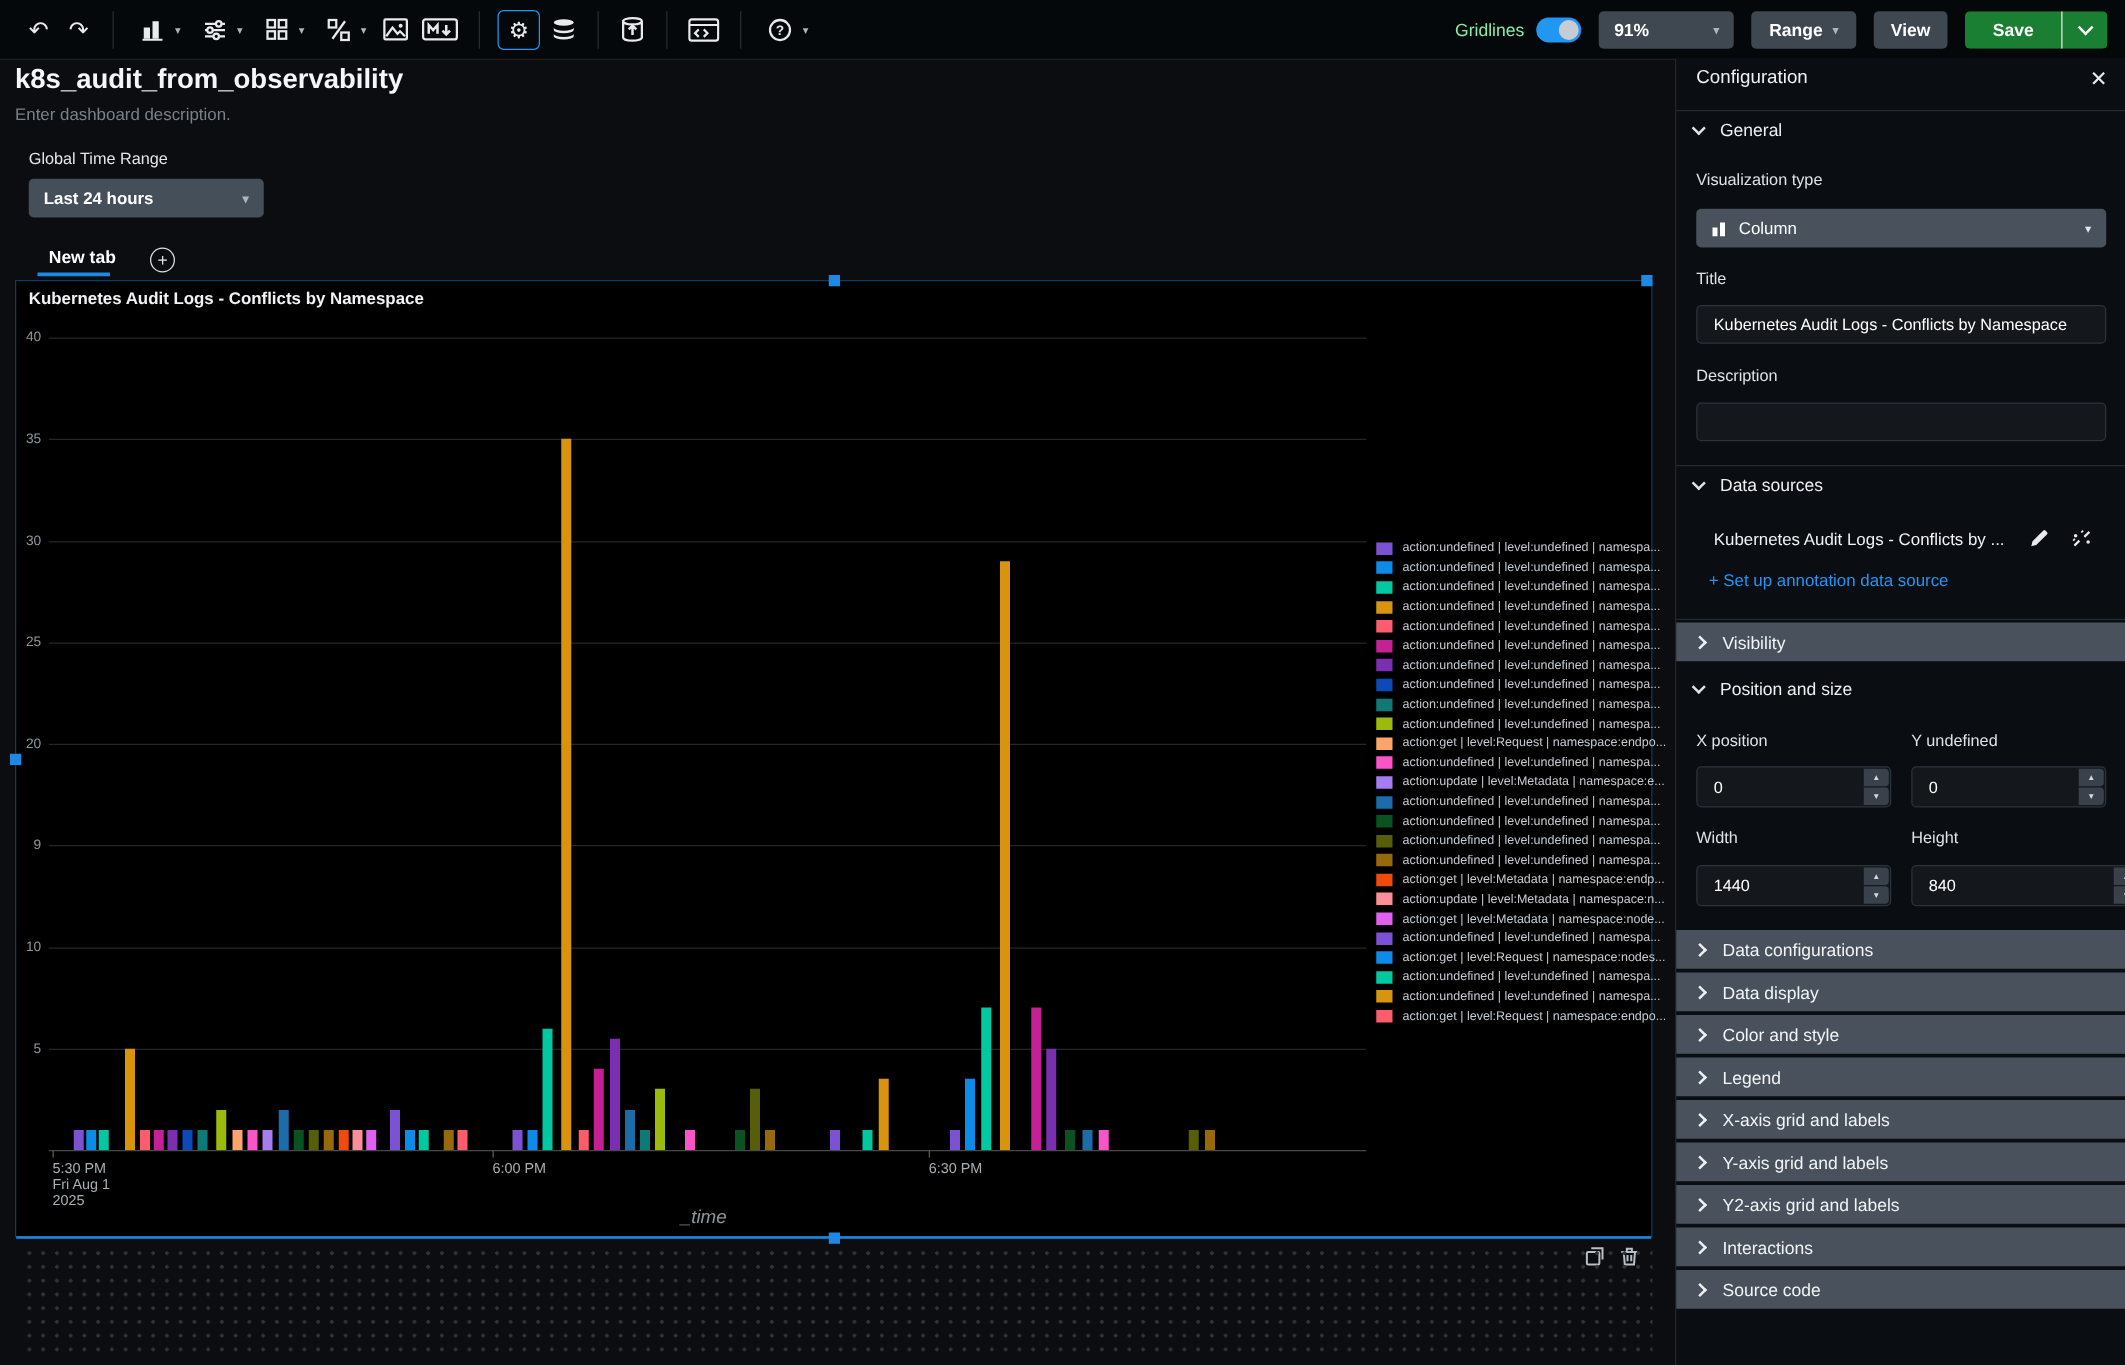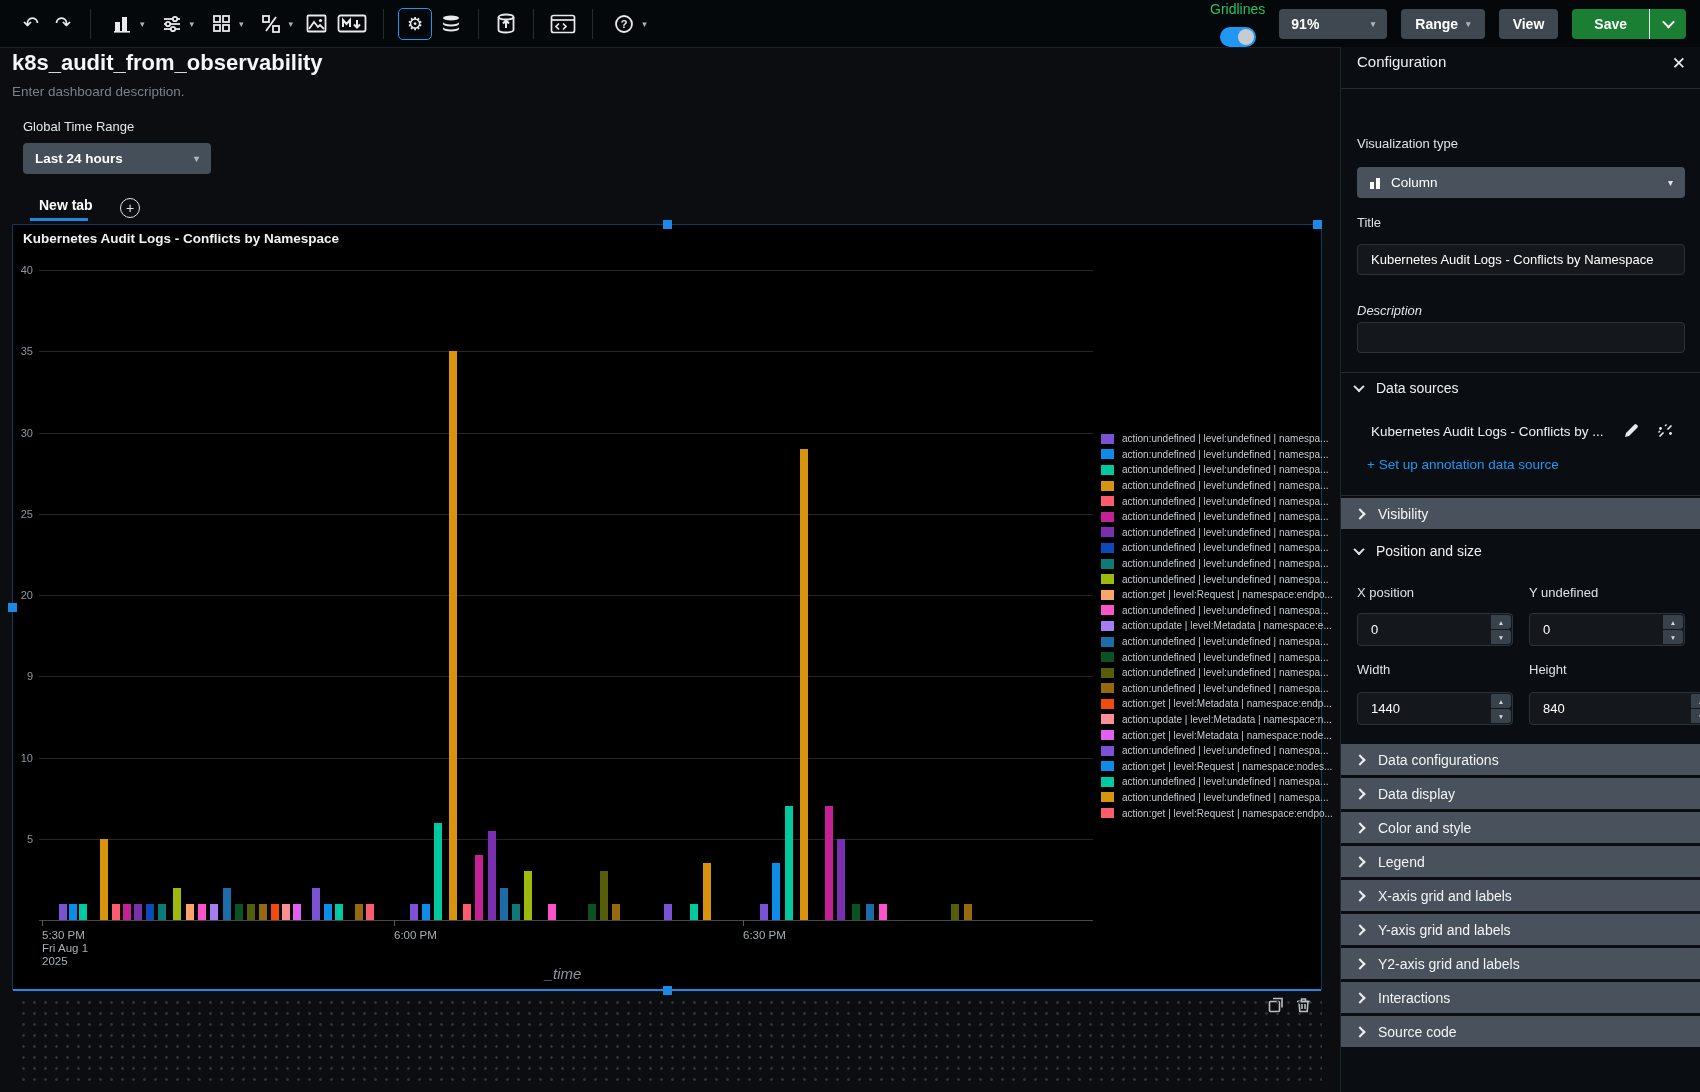--- a/index.html
+++ b/index.html
@@ -13,21 +13,21 @@
   .tb-left{display:flex;align-items:center;padding-left:18px;gap:6px;}
   .tb-ico{width:26px;height:30px;display:flex;align-items:center;justify-content:center;
           color:#e8eaed;font-size:19px;cursor:pointer;}
   .tb-ico svg{display:block;}
   .caret{font-size:9px;color:#aeb4ba;margin-left:1px;}
   .tb-group{display:flex;align-items:center;gap:4px;margin:0 4px;}
   .tb-div{width:1px;height:30px;background:#242b32;margin:0 8px;}
   .gear-box{border:1.5px solid #2196f3;border-radius:5px;width:32px;height:30px;
             display:flex;align-items:center;justify-content:center;}
   .tb-right{position:absolute;right:0;top:0;height:47px;display:flex;align-items:center;gap:14px;padding-right:14px;}
-  .toggle-wrap{display:flex;align-items:center;gap:10px;font-size:14px;color:#22c55e;flex-direction:column;}
+  .toggle-wrap{display:flex;align-items:center;gap:10px;font-size:14px;color:#86efac;}
   .toggle{width:36px;height:20px;border-radius:10px;background:#2196f3;position:relative;cursor:pointer;}
   .toggle .knob{position:absolute;right:2px;top:2px;width:16px;height:16px;border-radius:50%;background:#c6ccd2;}
   .tb-btn{height:30px;border-radius:4px;background:#3f4851;color:#fff;font-size:14px;font-weight:bold;
           display:flex;align-items:center;justify-content:center;padding:0 14px;cursor:pointer;}
   .save-split{display:flex;height:30px;border-radius:4px;overflow:hidden;cursor:pointer;}
   .save-main{background:#1a7e33;color:#fff;font-weight:bold;font-size:14px;display:flex;align-items:center;padding:0 22px;}
   .save-arrow{background:#1a7e33;border-left:1px solid #e6efe8;width:36px;display:flex;align-items:center;justify-content:center;}
   .chev{display:inline-block;width:7px;height:7px;border-right:2px solid #fff;border-bottom:2px solid #fff;}
   .chev.down{transform:rotate(45deg) translate(-1px,-1px);}
   .chev.right{transform:rotate(-45deg);}
@@ -450,34 +450,38 @@
         <line x1="9" y1="7" x2="9" y2="12"></line>
       </svg>
   </div>
   <div id="canvas-dots"></div>
 
   <div id="panel">
     <div id="panel-title">Configuration</div>
     <div id="panel-close">✕</div>
     <div class="pdiv" style="top:41px;"></div>
 
+    <div class="sec-head" style="top:46px;">
+      <span class="chev down"></span>
+      <span class="lbl">General</span>
+    </div>
     <div class="fld-label" style="left:16px;top:89px;">Visualization type</div>
     <div class="dd-box" style="left:16px;top:120px;width:328px;height:31px;box-sizing:border-box;">
       <svg width="14" height="14" viewBox="0 0 14 14" style="margin-right:8px;">
           <rect x="1" y="6" width="4" height="7" fill="#fff"></rect>
           <rect x="7" y="2" width="4" height="11" fill="#fff"></rect>
         </svg>
       <span>Column</span>
       <span class="caret">▾</span>
     </div>
     <div class="fld-label" style="left:16px;top:168px;">Title</div>
     <div class="input-box" style="left:16px;top:197px;width:328px;height:31px;">
       <span style="white-space:nowrap;overflow:hidden;">Kubernetes Audit Logs - Conflicts by Namespace</span>
     </div>
-    <div class="fld-label" style="left:16px;top:256px;font-style:italic;">Description</div>
+    <div class="fld-label" style="left:16px;top:246px;">Description</div>
     <div class="input-box" style="left:16px;top:275px;width:328px;height:31px;">
       <span></span>
     </div>
     <div class="pdiv" style="top:325px;"></div>
 
     <div class="sec-head" style="top:330px;">
       <span class="chev down"></span>
       <span class="lbl">Data sources</span>
     </div>
     <div id="src-row-label">Kubernetes Audit Logs - Conflicts by ...</div>

